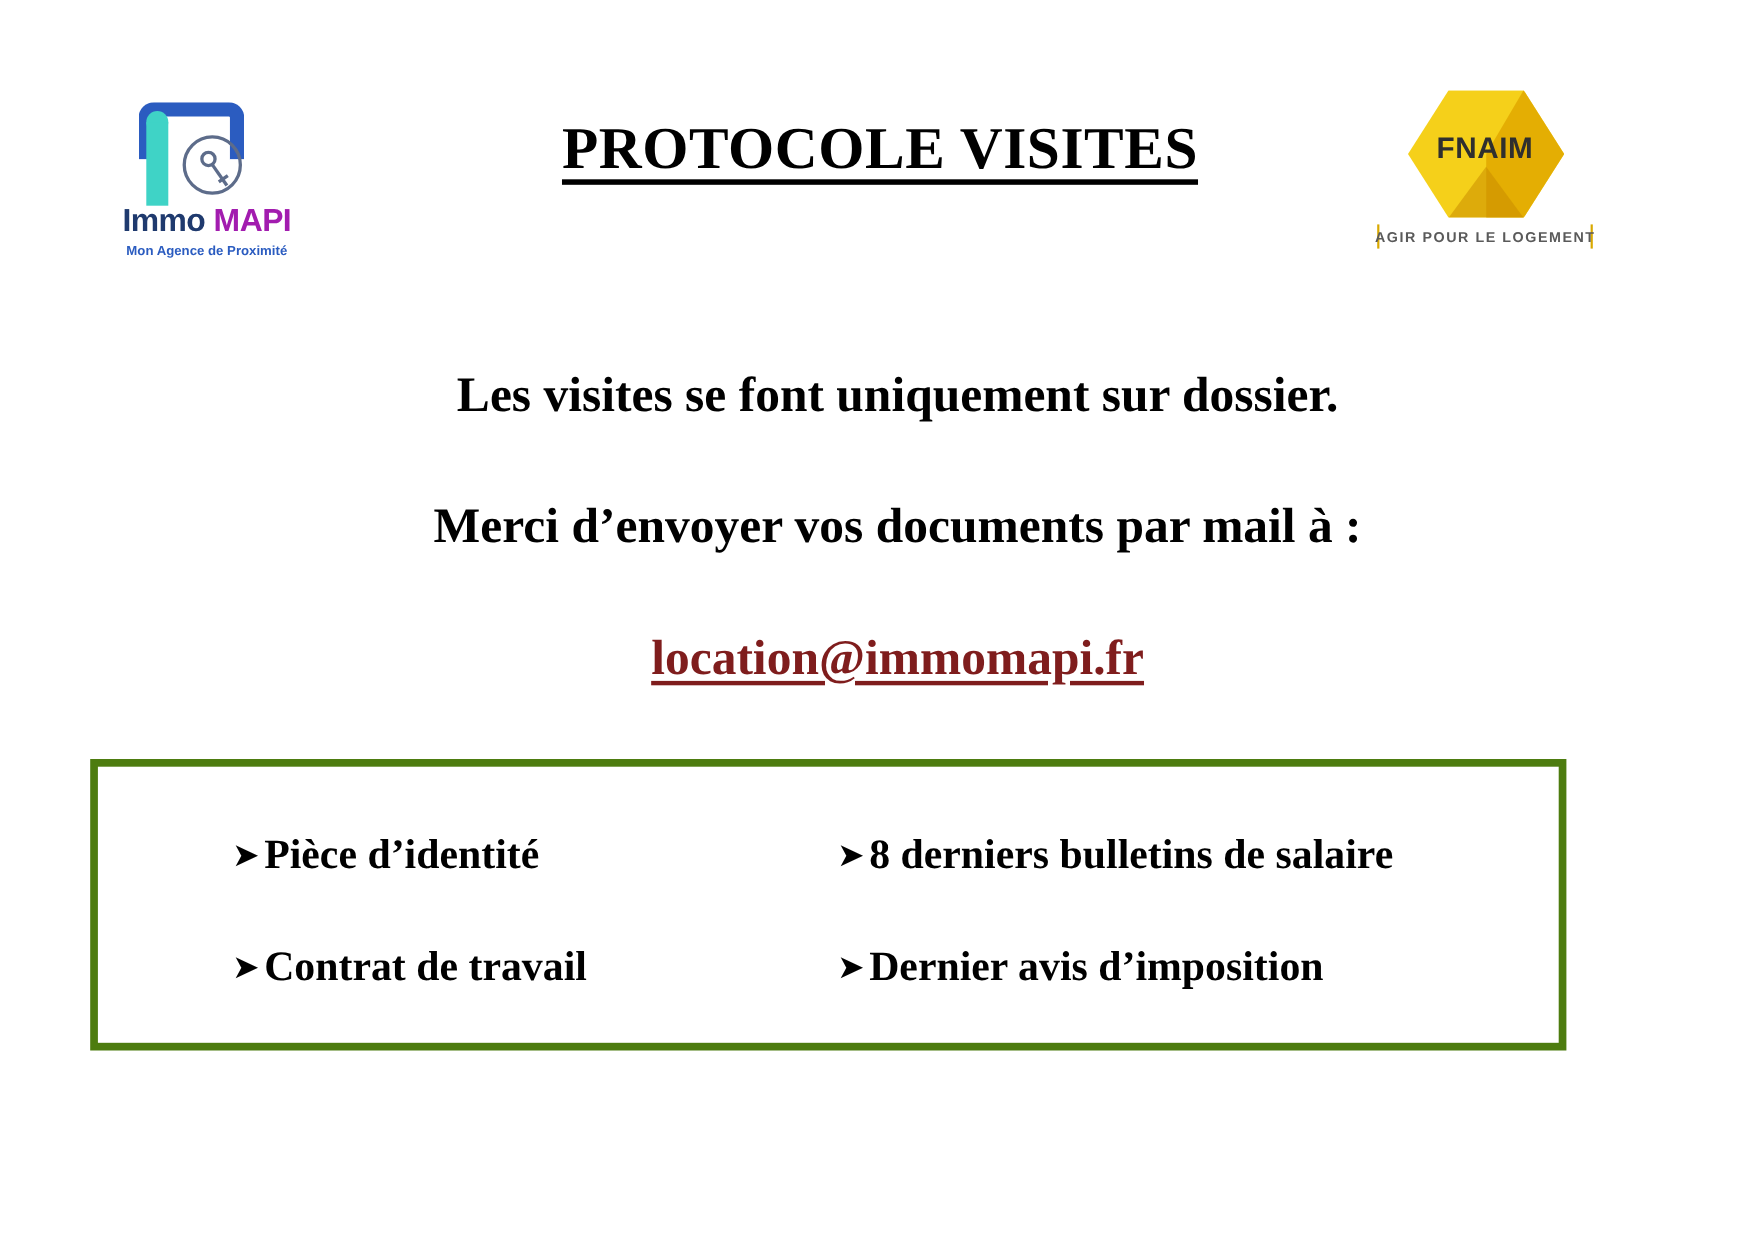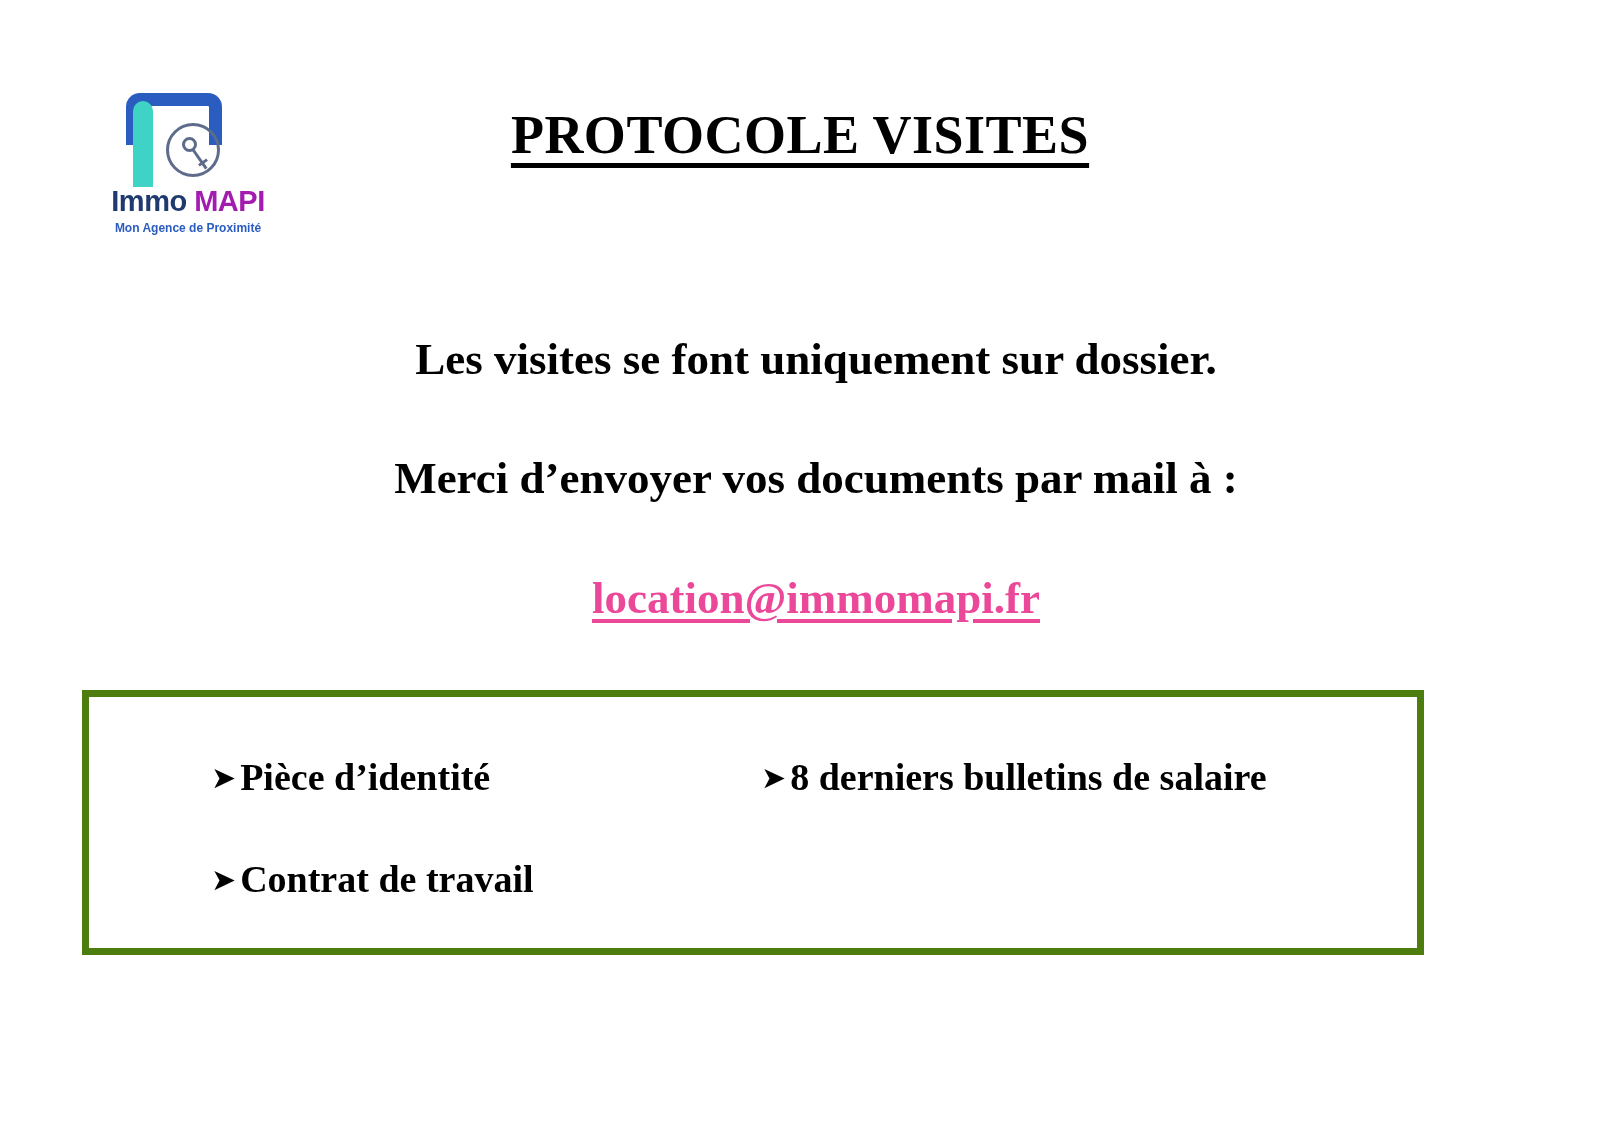--- a/index.html
+++ b/index.html
@@ -240,21 +240,21 @@
     white-space: nowrap;
     padding-left: 16px;
   }
   .line-1 { top: 333px; font-size: 45px; }
   .line-2 { top: 452px; font-size: 45px; }
   .email-line { top: 572px; }
   .email {
     font-family: "Liberation Serif", serif;
     font-weight: bold;
     font-size: 45px;
-    color: #ec4899;
+    color: #7f1d1d;
     text-decoration: underline;
     text-underline-offset: 6px;
   }
 
   
   .docs-box {
     position: absolute;
     left: 82px;
     top: 690px;
     width: 1342px;
@@ -302,20 +302,31 @@
       <div class="mapi-key-inner"></div>
       <div class="mapi-key-stem"></div>
       <div class="mapi-key-tooth"></div>
     </div>
     <div class="mapi-name"><span>Immo </span><span class="accent">MAPI</span></div>
     <div class="mapi-tagline">Mon Agence de Proximité</div>
   </div>
 
   <div class="doc-title">PROTOCOLE VISITES</div>
 
+  <div class="logo-fnaim">
+    <div class="fnaim-hex-wrap">
+      <div class="fnaim-hex"></div>
+      <div class="fnaim-hex-shade"></div>
+      <div class="fnaim-hex-shade2"></div>
+      <div class="fnaim-text">FNAIM</div>
+    </div>
+    <div class="fnaim-bar-l"></div>
+    <div class="fnaim-bar-r"></div>
+    <div class="fnaim-sub">AGIR POUR LE LOGEMENT</div>
+  </div>
 </div>
 
 <div class="line line-1">Les visites se font uniquement sur dossier.</div>
 <div class="line line-2">Merci d’envoyer vos documents par mail à :</div>
 
 <div class="line email-line">
   <a class="email" href="#">location@immomapi.fr</a>
 </div>
 
 <div class="docs-box">
@@ -326,15 +337,18 @@
     </div>
 
     <div class="doc-item col-right row-1">
       <span class="bullet">➤</span><span>8 derniers bulletins de salaire</span>
     </div>
 
     <div class="doc-item col-left row-2">
       <span class="bullet">➤</span><span>Contrat de travail</span>
     </div>
 
+    <div class="doc-item col-right row-2">
+      <span class="bullet">➤</span><span>Dernier avis d’imposition</span>
+    </div>
 
   </div>
 </div>
 
 </body></html>

